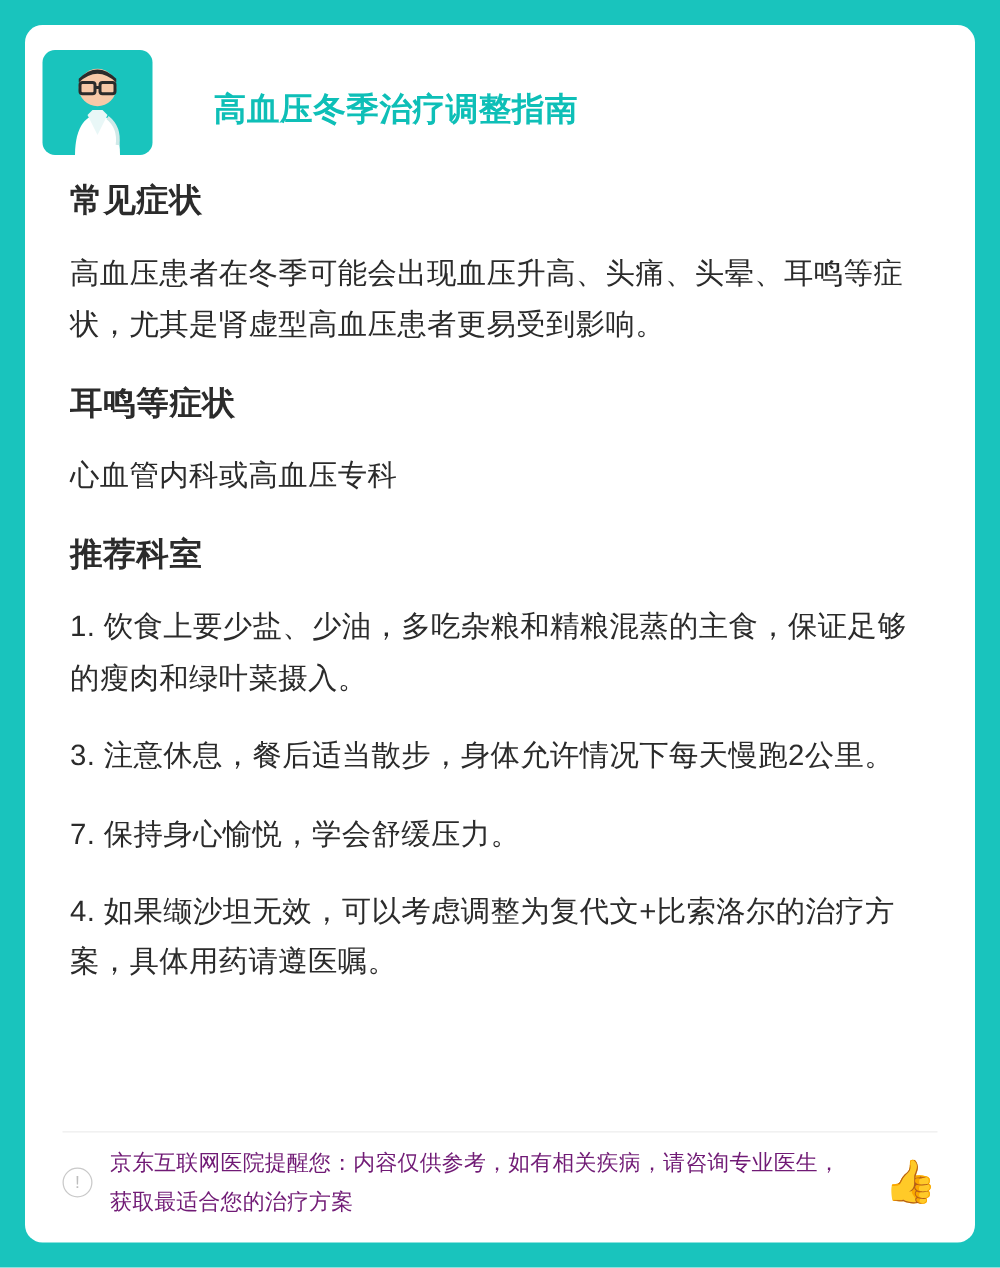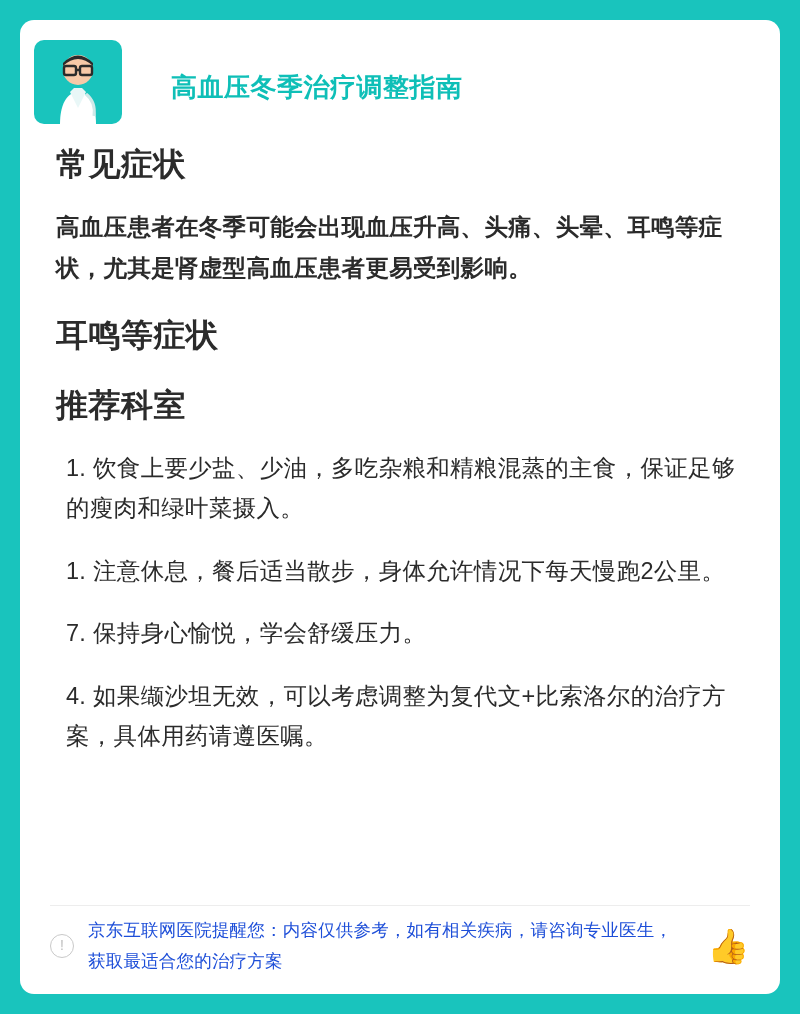--- a/index.html
+++ b/index.html
@@ -43,45 +43,44 @@
     font-weight: bold;
     color: #0ebfb7;
     letter-spacing: 0.5px;
     line-height: 1.2;
     padding-top: 22px;
   }
   .content {
     padding: 18px 36px 0 36px;
   }
   h2.section-title {
-    font-size: 32px;
+    font-size: 26px;
     font-weight: bold;
     color: #2b2b2b;
     margin: 26px 0 20px 0;
     letter-spacing: 0.5px;
   }
   h2.section-title.first {
     margin-top: 22px;
   }
   p.body-text {
     font-size: 23.5px;
     color: #2b2b2b;
     line-height: 1.72;
     margin: 12px 0 16px 0;
     letter-spacing: 0.3px;
-    font-weight: bold;
   }
   p.body-text.tight {
     margin-bottom: 0;
   }
   .item {
     font-size: 23.5px;
     color: #2b2b2b;
     line-height: 1.72;
-    margin: 0 0 22px 10px;
+    margin: 0 0 22px 0;
     letter-spacing: 0.3px;
   }
   .item:last-child {
     margin-bottom: 0;
   }
   .divider {
     position: absolute;
     left: 30px;
     right: 30px;
     bottom: 88px;
@@ -107,21 +106,21 @@
     border-radius: 50%;
     color: #bdbdbd;
     font-size: 14px;
     line-height: 20px;
     text-align: center;
     margin-right: 14px;
   }
   .footer-text {
     flex: 1 1 auto;
     font-size: 17.5px;
-    color: #1d4ed8;
+    color: #701a75;
     line-height: 1.75;
     letter-spacing: 0.2px;
   }
   .thumb {
     flex: 0 0 auto;
     margin-left: 18px;
     font-size: 34px;
     line-height: 1;
     color: #f5a623;
   }
@@ -145,24 +144,25 @@
     </svg>
     <div class="header-title">高血压冬季治疗调整指南</div>
   </div>
 
   <div class="content">
 
     <h2 class="section-title first">常见症状</h2>
     <p class="body-text">高血压患者在冬季可能会出现血压升高、头痛、头晕、耳鸣等症状，尤其是肾虚型高血压患者更易受到影响。</p>
 
     <h2 class="section-title">耳鸣等症状</h2>
+    <p class="body-text tight">心血管内科或高血压专科</p>
 
     <h2 class="section-title">推荐科室</h2>
     <p class="item">1. 饮食上要少盐、少油，多吃杂粮和精粮混蒸的主食，保证足够的瘦肉和绿叶菜摄入。</p>
-    <p class="item">1. 注意休息，餐后适当散步，身体允许情况下每天慢跑2公里。</p>
+    <p class="item">3. 注意休息，餐后适当散步，身体允许情况下每天慢跑2公里。</p>
     <p class="item">7. 保持身心愉悦，学会舒缓压力。</p>
     <p class="item">4. 如果缬沙坦无效，可以考虑调整为复代文+比索洛尔的治疗方案，具体用药请遵医嘱。</p>
 
   </div>
 
   <div class="divider"></div>
 
   <div class="footer">
     <div class="info-icon">!</div>
     <div class="footer-text">京东互联网医院提醒您：内容仅供参考，如有相关疾病，请咨询专业医生，获取最适合您的治疗方案</div>

